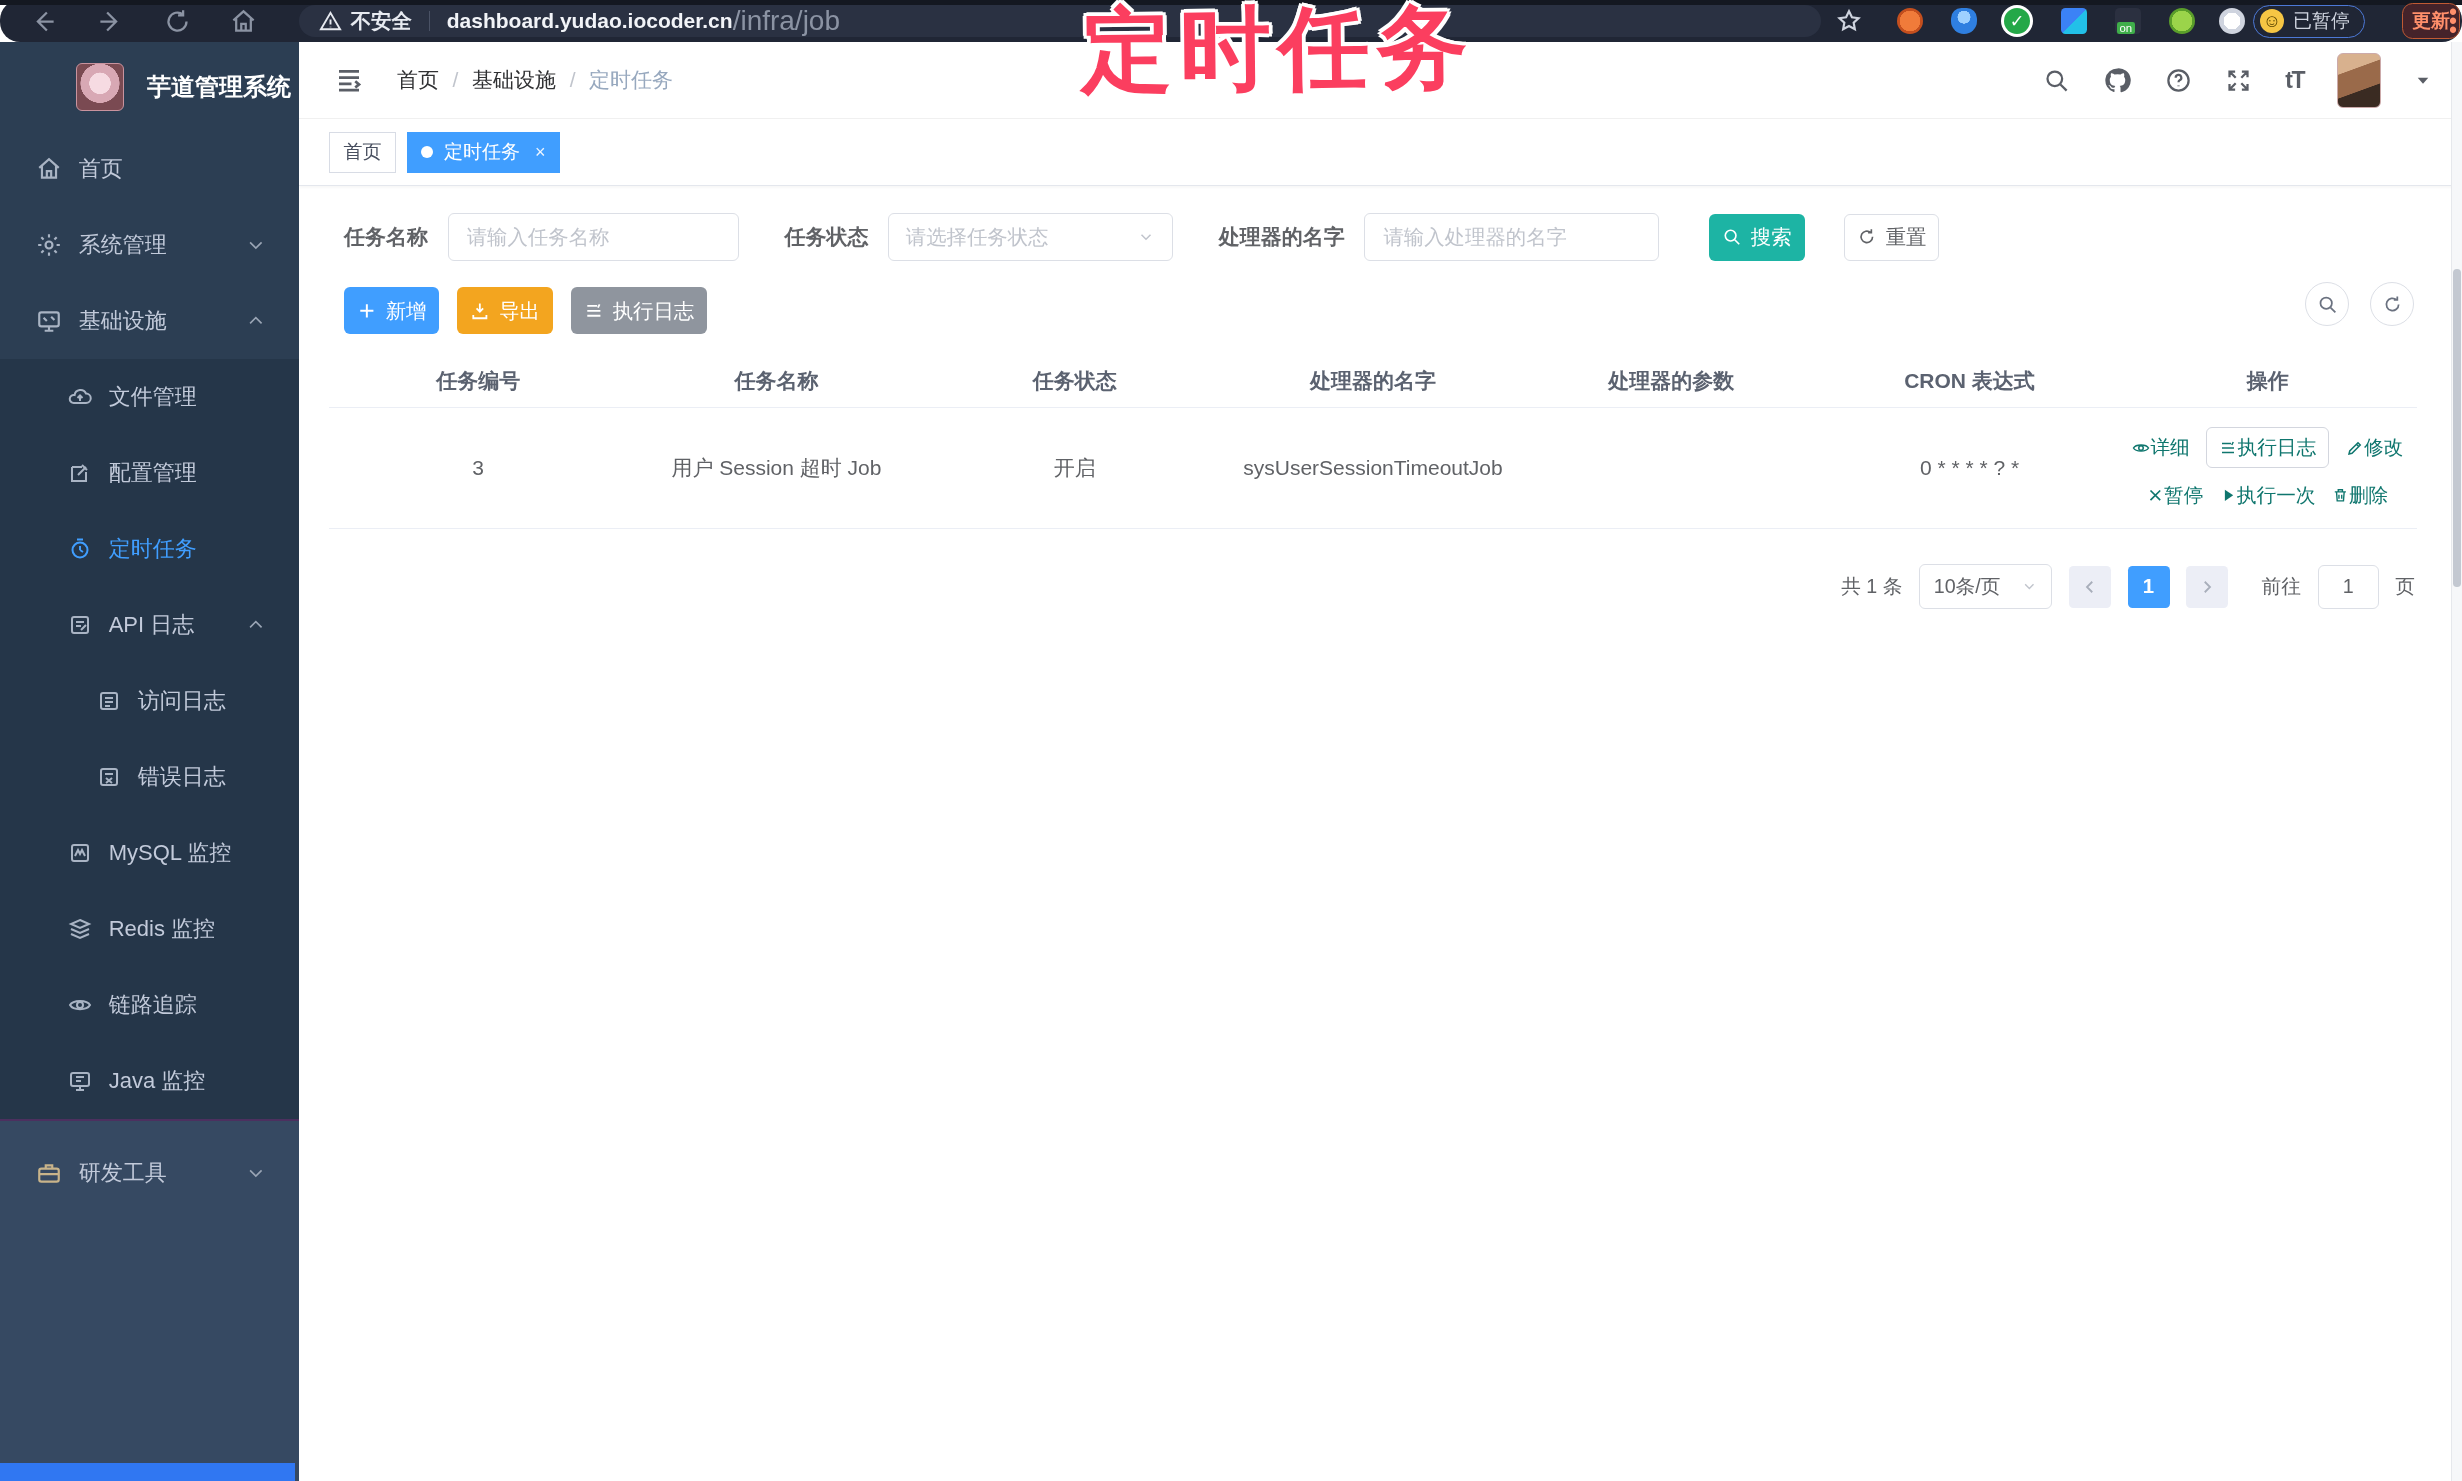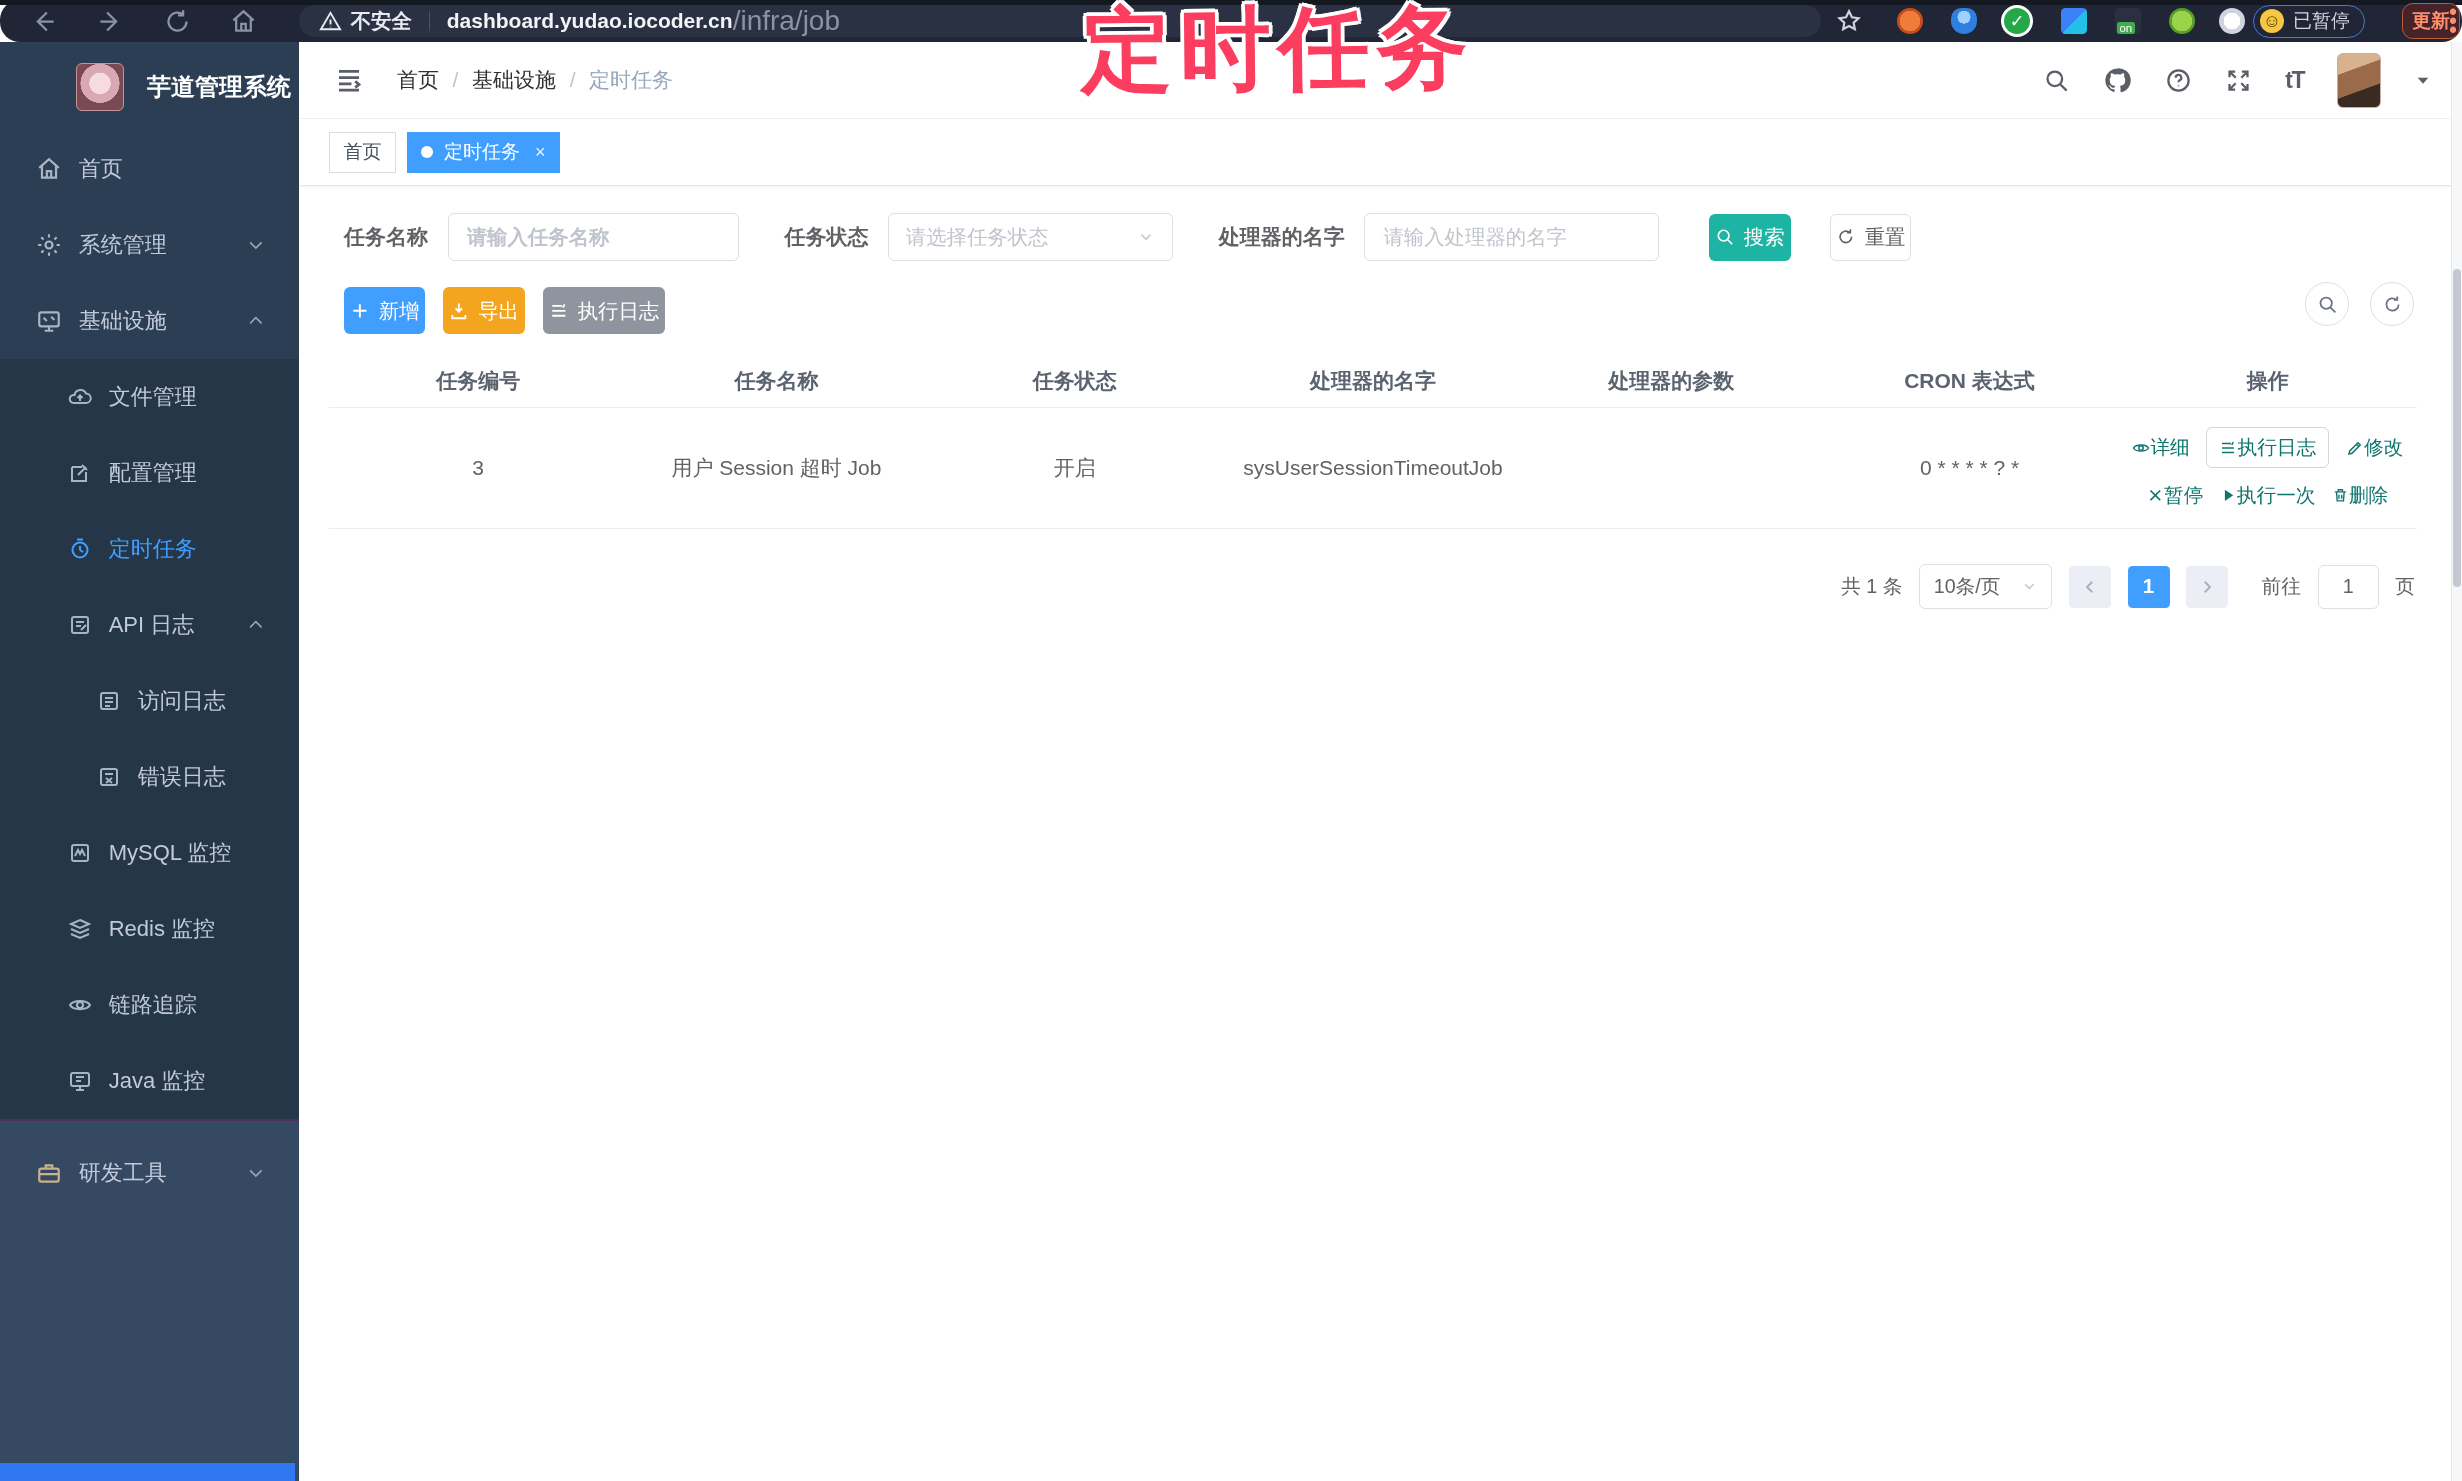--- a/index.html
+++ b/index.html
@@ -63,21 +63,21 @@
   .tag .x { font-size:18px; margin-left:4.5px; opacity:.9; }
 
   
   .filters { display:flex; align-items:center; padding:27px 0 0 45px; gap:19.7px; }
   .flabel { font-size:21px; font-weight:bold; color:#606266; margin-left:26px; white-space:nowrap; }
   .flabel:first-child { margin-left:0; }
   .finput { height:48px; border:0.8px solid #dcdfe6; border-radius:6px; background:#fff; font-size:20.4px; color:#606266; padding:0 18px; outline:none; font-family:inherit; }
   .finput::placeholder { color:#c0c4cc; }
   .fselect { width:285px; height:48px; border:0.8px solid #dcdfe6; border-radius:6px; background:#fff; display:flex; align-items:center; justify-content:space-between; padding:0 16.7px; }
   .fselect .ph { color:#c0c4cc; font-size:20.4px; }
-  .btn { height:47px; border-radius:6px; display:inline-flex; align-items:center; justify-content:center; gap:9px; font-size:20.4px; padding:0 5px; cursor:pointer; border:0.8px solid transparent; white-space:nowrap; }
+  .btn { height:47px; border-radius:6px; display:inline-flex; align-items:center; justify-content:center; gap:9px; font-size:20.4px; padding:0 12px; cursor:pointer; border:0.8px solid transparent; white-space:nowrap; }
   .btn-search { background:#1db4a4; color:#fff; margin-left:30px; }
   .btn-reset { background:#fff; color:#606266; border-color:#dcdfe6; margin-left:19.7px; }
 
   
   .toolbar { display:flex; align-items:center; padding:26px 45px 0 45px; position:relative; }
   .btn-add { background:#409eff; color:#fff; }
   .btn-export { background:#f3a51f; color:#fff; margin-left:18px; }
   .btn-log { background:#8f959e; color:#fff; margin-left:18px; }
   .tool-right { position:absolute; right:48px; top:21px; display:flex; gap:21px; }
   .circle-btn { width:44px; height:44px; border-radius:50%; border:0.8px solid #dcdfe6; background:#fff; display:flex; align-items:center; justify-content:center; color:#6b7280; cursor:pointer; }
@@ -387,21 +387,21 @@
       </div>
       <div class="tag active">
         <span class="dot"></span>
         <span>定时任务</span>
         <span class="x">×</span>
       </div>
     </div>
 
     <div class="filters">
       <span class="flabel">任务名称</span>
-      <input class="finput" style="width: 291px; font-weight: bold;" placeholder="请输入任务名称">
+      <input class="finput" style="width: 291px;" placeholder="请输入任务名称">
       <span class="flabel">任务状态</span>
       <div class="fselect">
         <span class="ph">请选择任务状态</span>
         <span style="color:#c0c4cc">
             <svg class="ic" width="18" height="18" viewBox="0 0 24 24" fill="none" stroke="currentColor" stroke-width="2">
               <path d="M6 9 l6 6 6-6"></path>
             </svg>
           </span>
       </div>
       <span class="flabel">处理器的名字</span>

